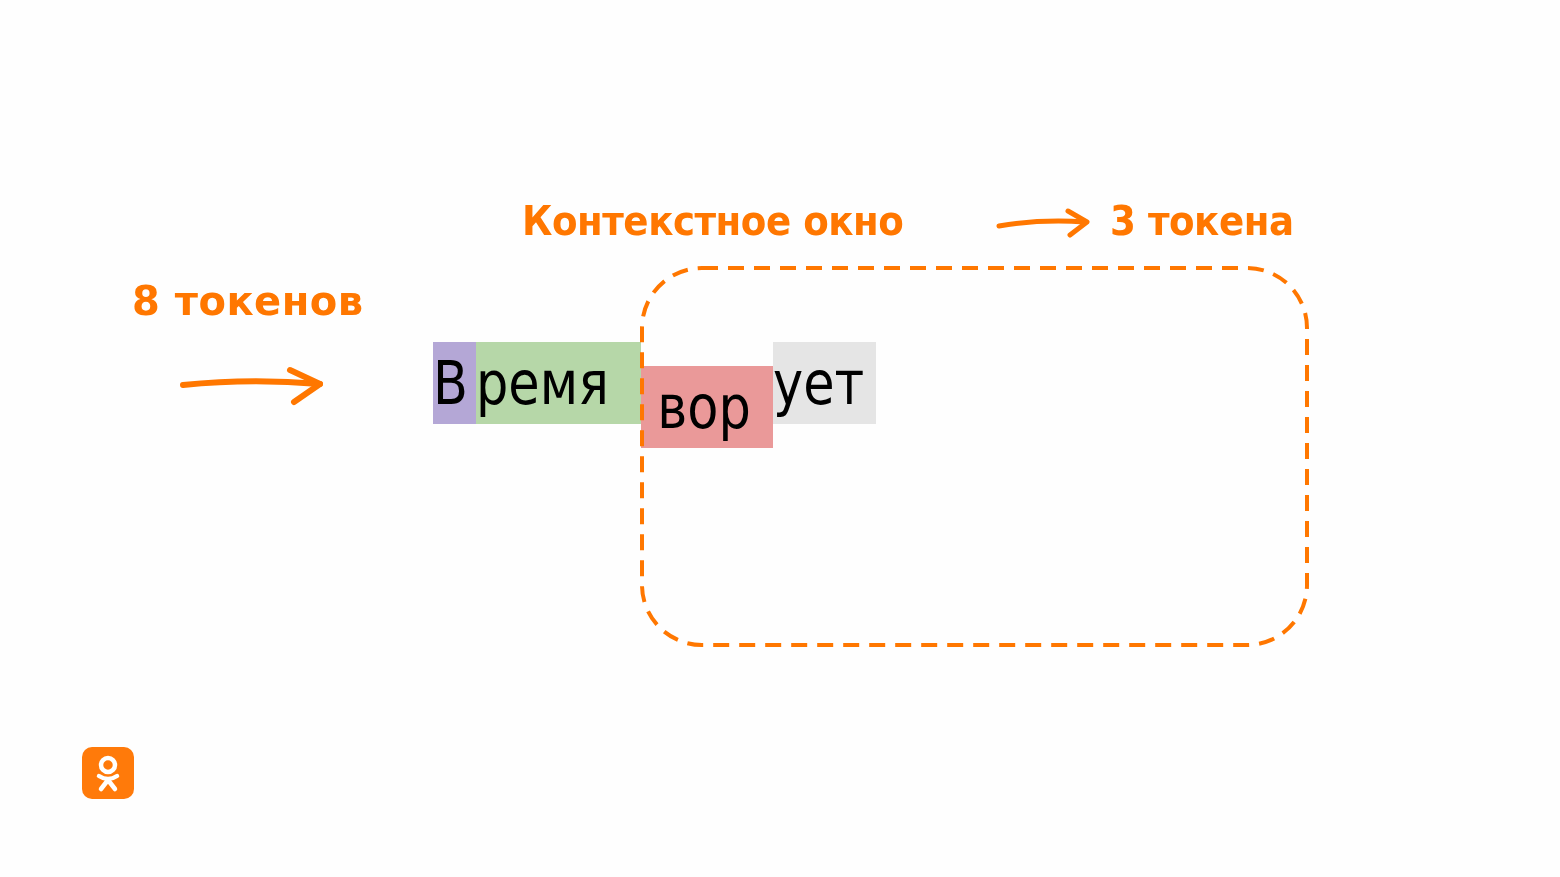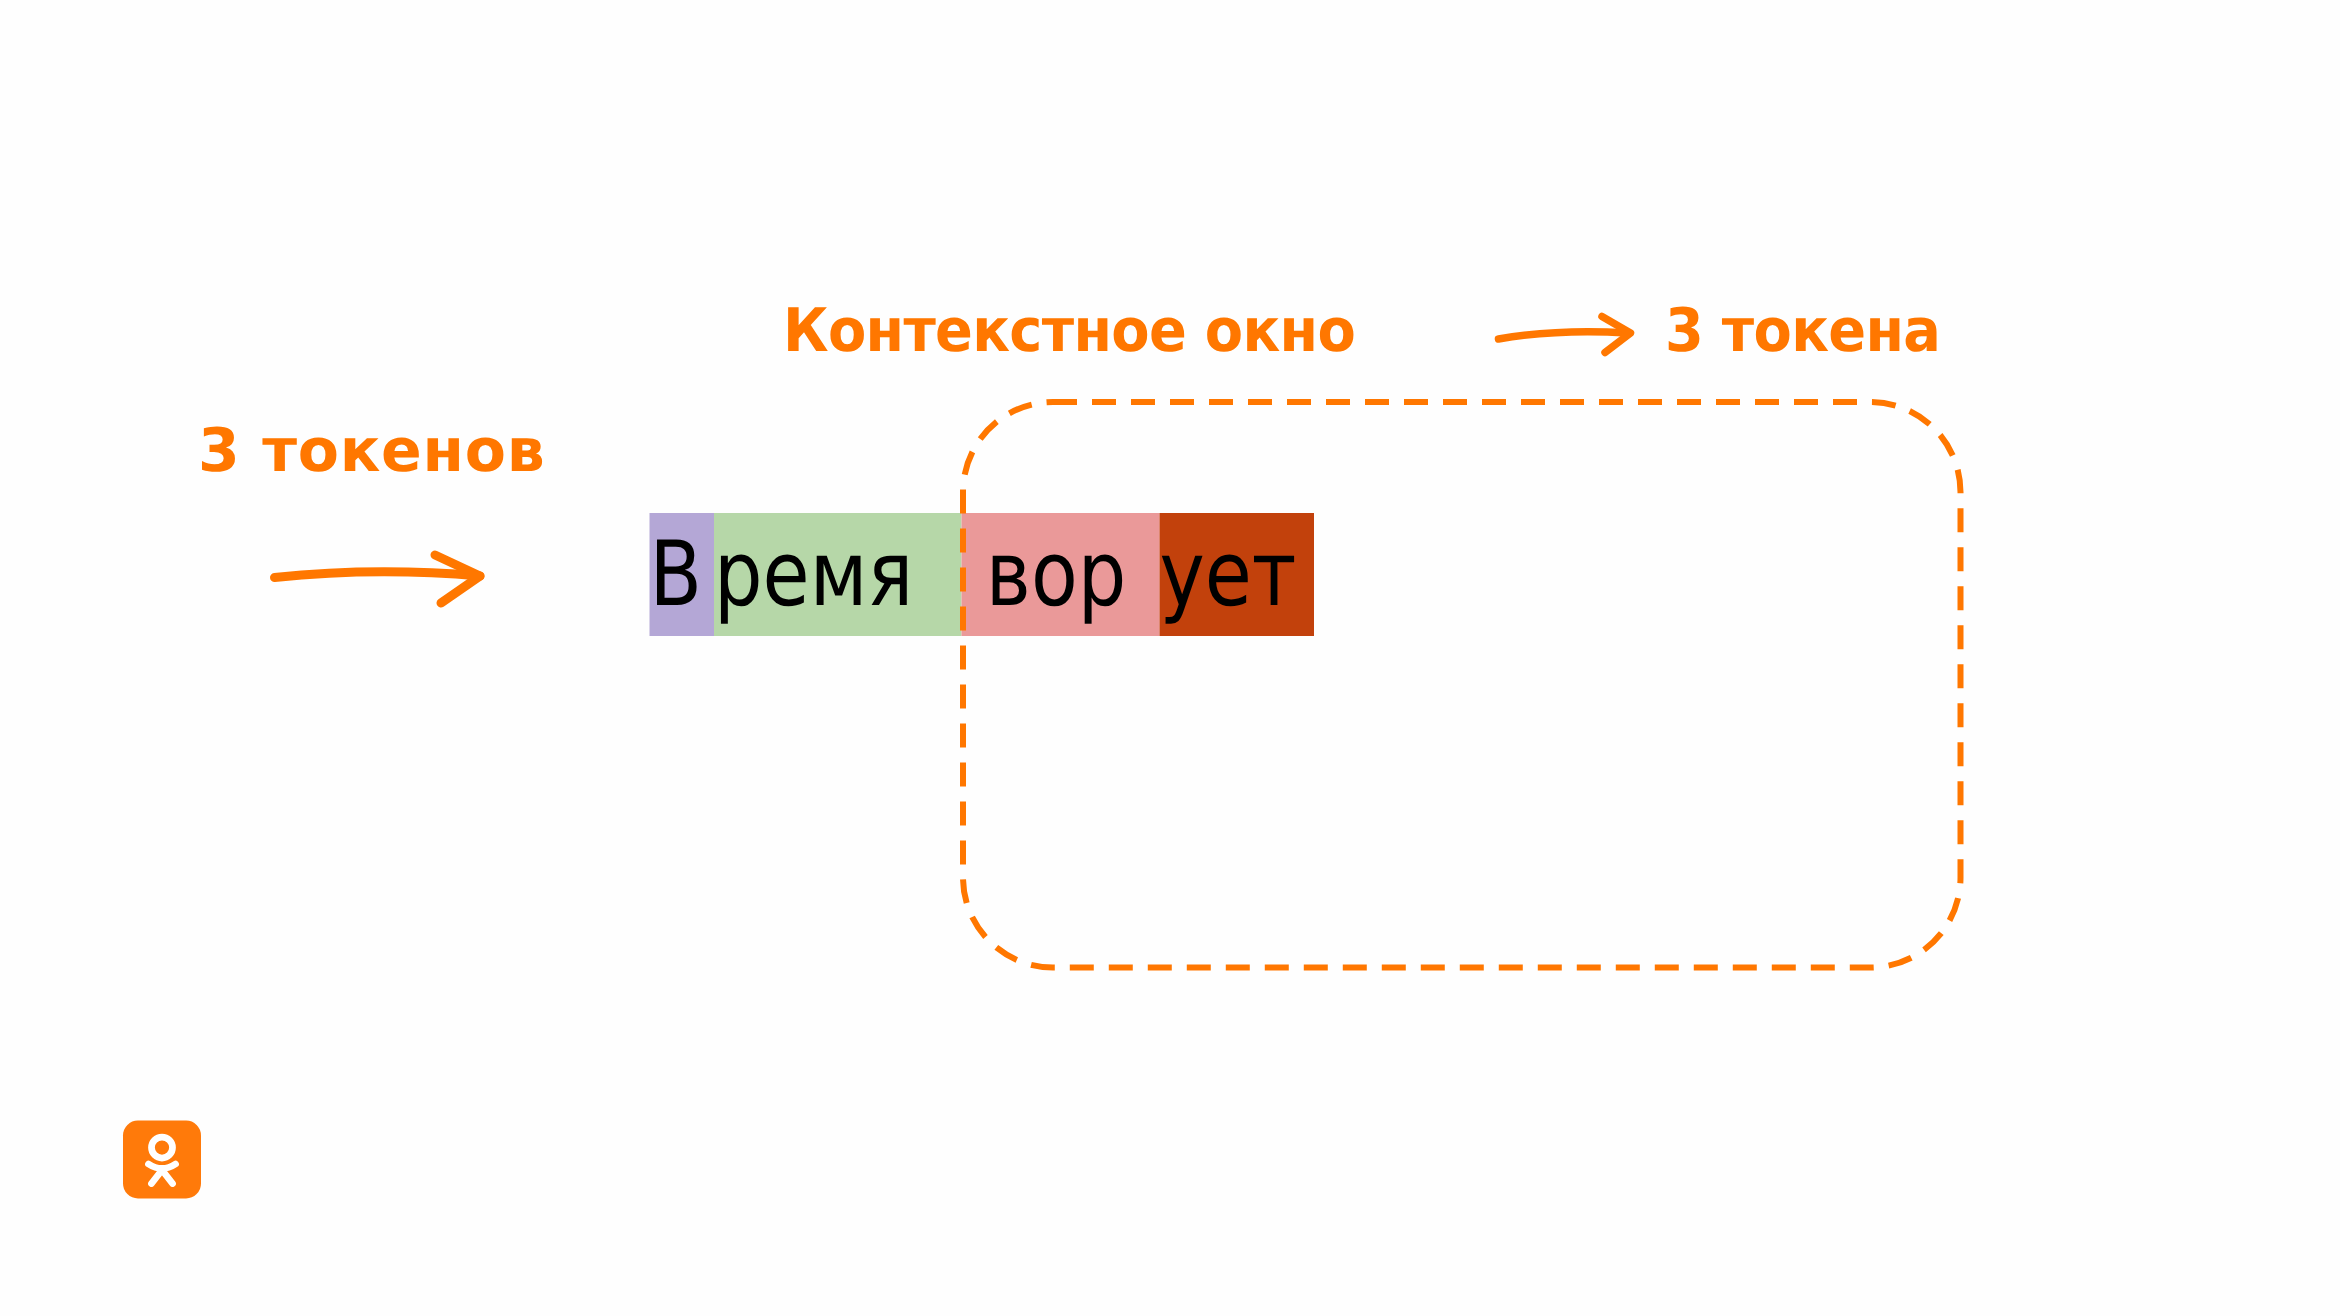--- a/index.html
+++ b/index.html
@@ -12,33 +12,33 @@
   .tok{height:82px;display:flex;align-items:center;justify-content:flex-start;font-size:60px;color:#000;white-space:nowrap;overflow:visible;font-family:"DejaVu Sans","Liberation Sans",sans-serif;transform-origin:left center;}
   .tok span{display:inline-block;transform:scaleX(0.85);transform-origin:left center;}
   svg{position:absolute;left:0;top:0;}
   #logo{position:absolute;left:82px;top:747px;width:52px;height:52px;background:#ff7a0a;border-radius:10px;}
 </style>
 </head>
 <body>
 
 <div id="title-ctx" class="label">Контекстное окно</div>
 <div id="title-3" class="label">3 токена</div>
-<div id="label-5" class="label">3 токенов</div>
+<div id="label-5" class="label">8 токенов</div>
 
 <div class="tokrow">
   <div class="tok" style="width:43px;background:#b4a7d6;">
       <span>В</span>
     </div>
   <div class="tok" style="width:165px;background:#b6d7a8;">
       <span>ремя</span>
     </div>
-  <div class="tok" style="width:132px;background:#ea9999;">
+  <div class="tok" style="width:132px;background:#ea9999;margin-top:24px;">
       <span style="white-space:pre;"> вор</span>
     </div>
-  <div class="tok" style="width:103px;background:#c2410c;">
+  <div class="tok" style="width:103px;background:#e5e5e5;">
       <span>ует</span>
     </div>
 </div>
 
 <svg width="1560" height="877">
 
   <rect x="642" y="268" width="665" height="377" rx="60" ry="60" fill="none" stroke="#ff7700" stroke-width="4" stroke-dasharray="16 10"></rect>
 
   <g stroke="#ff7700" stroke-width="5" fill="none" stroke-linecap="round" stroke-linejoin="round">
     <path d="M999 226 Q1040 219 1085 222"></path>

